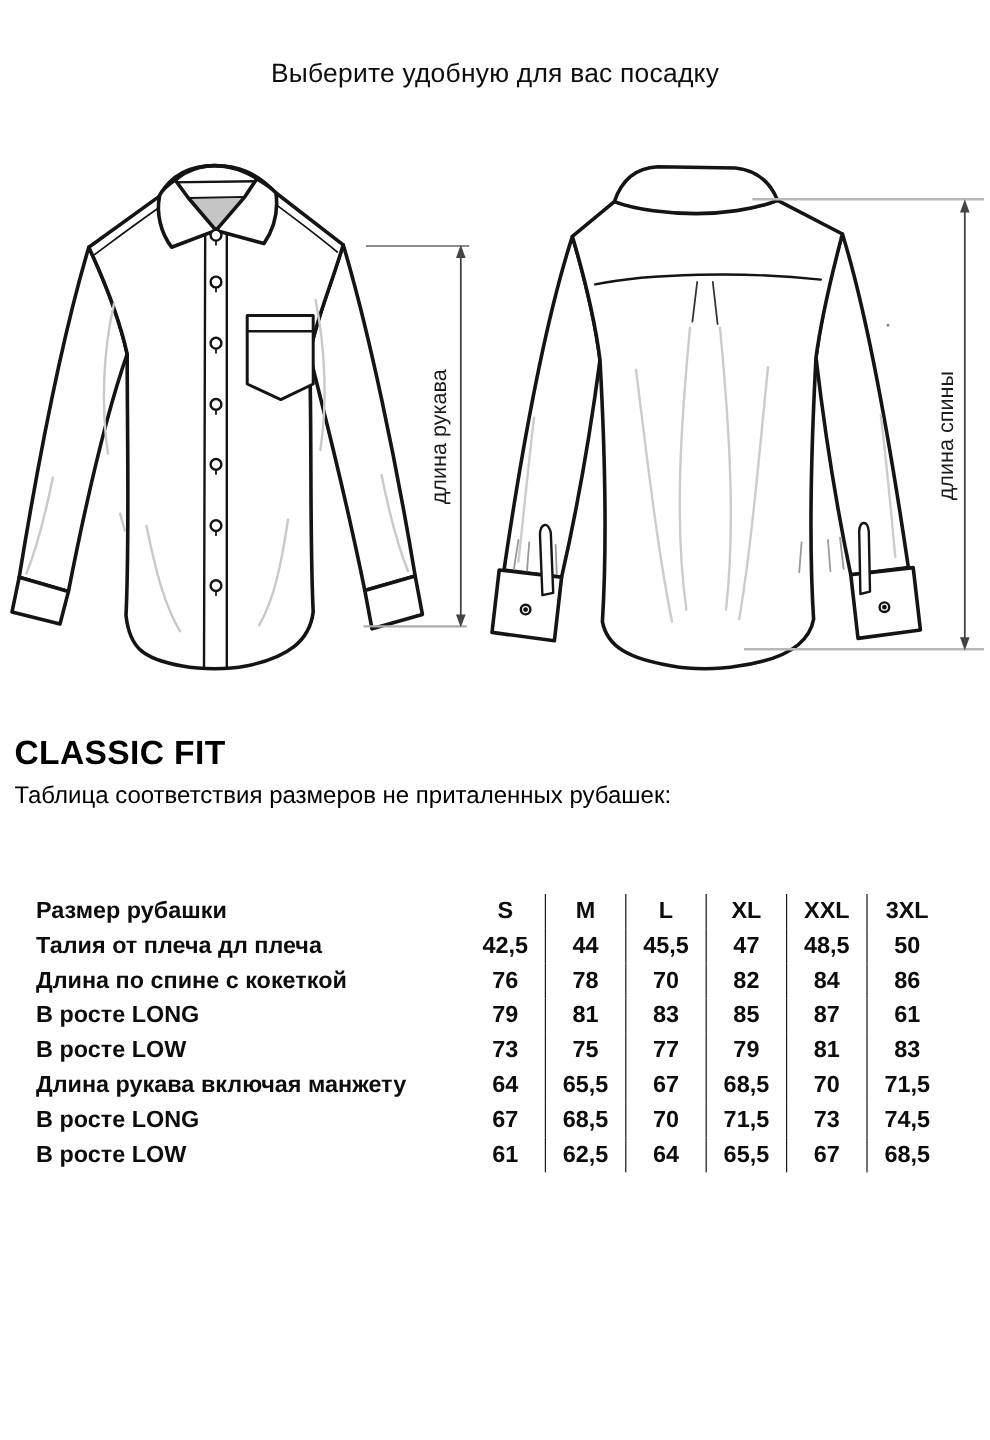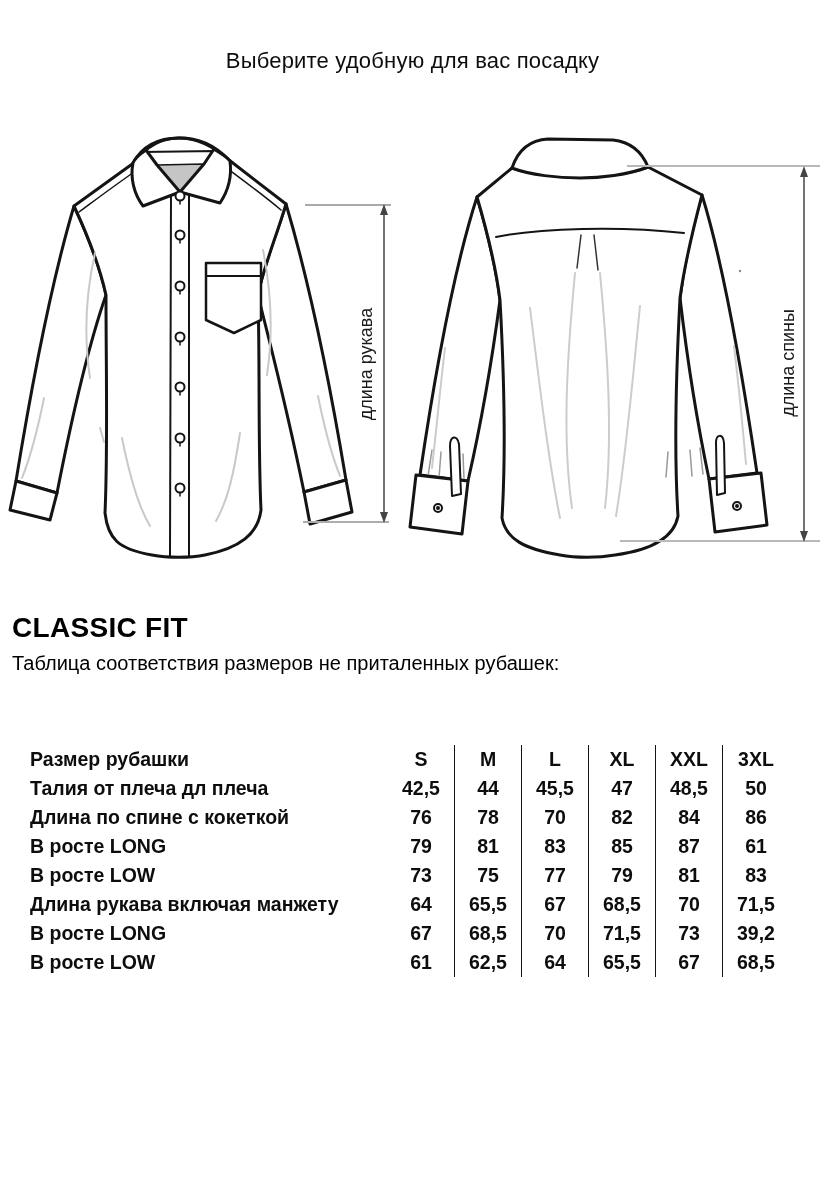--- a/index.html
+++ b/index.html
@@ -224,21 +224,21 @@
           <td class="val sep">70</td>
           <td class="val sep">71,5</td>
         </tr>
         <tr>
           <td class="lbl">В росте LONG</td>
           <td class="val">67</td>
           <td class="val sep">68,5</td>
           <td class="val sep">70</td>
           <td class="val sep">71,5</td>
           <td class="val sep">73</td>
-          <td class="val sep">39,2</td>
+          <td class="val sep">74,5</td>
         </tr>
         <tr>
           <td class="lbl">В росте LOW</td>
           <td class="val">61</td>
           <td class="val sep">62,5</td>
           <td class="val sep">64</td>
           <td class="val sep">65,5</td>
           <td class="val sep">67</td>
           <td class="val sep">68,5</td>
         </tr>

